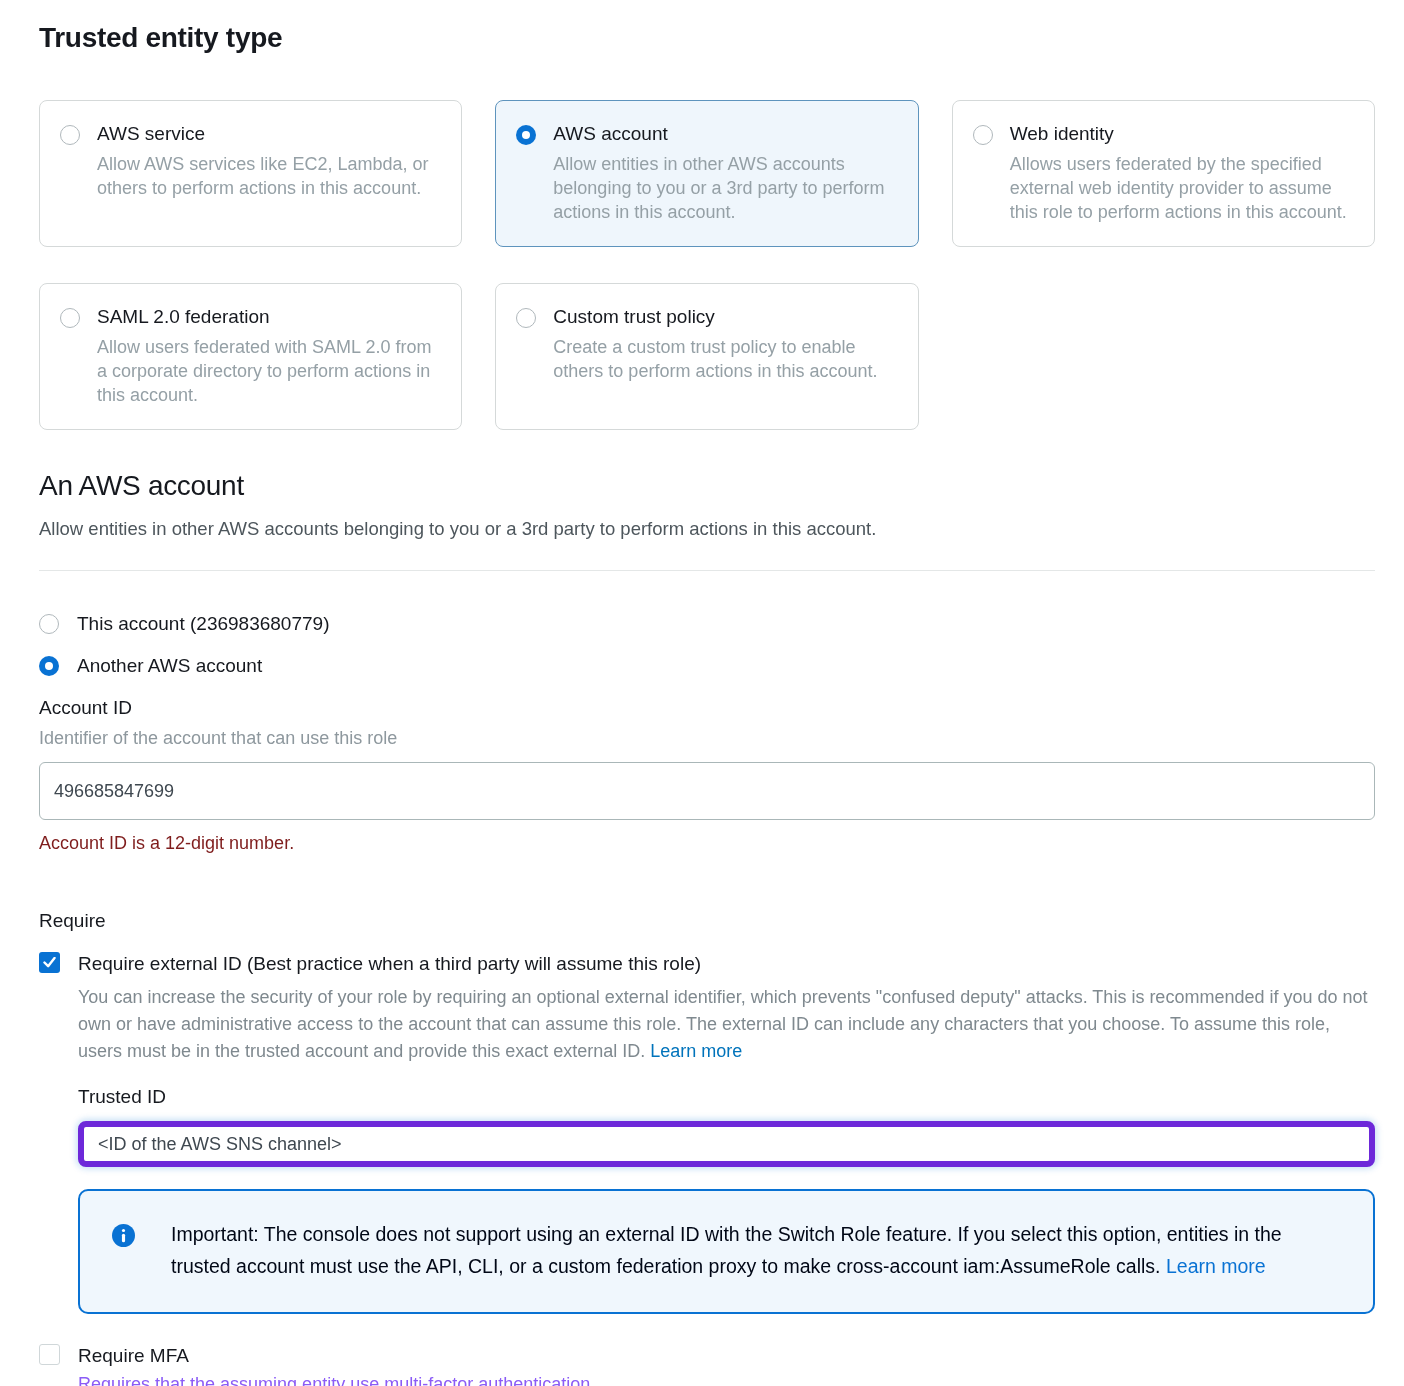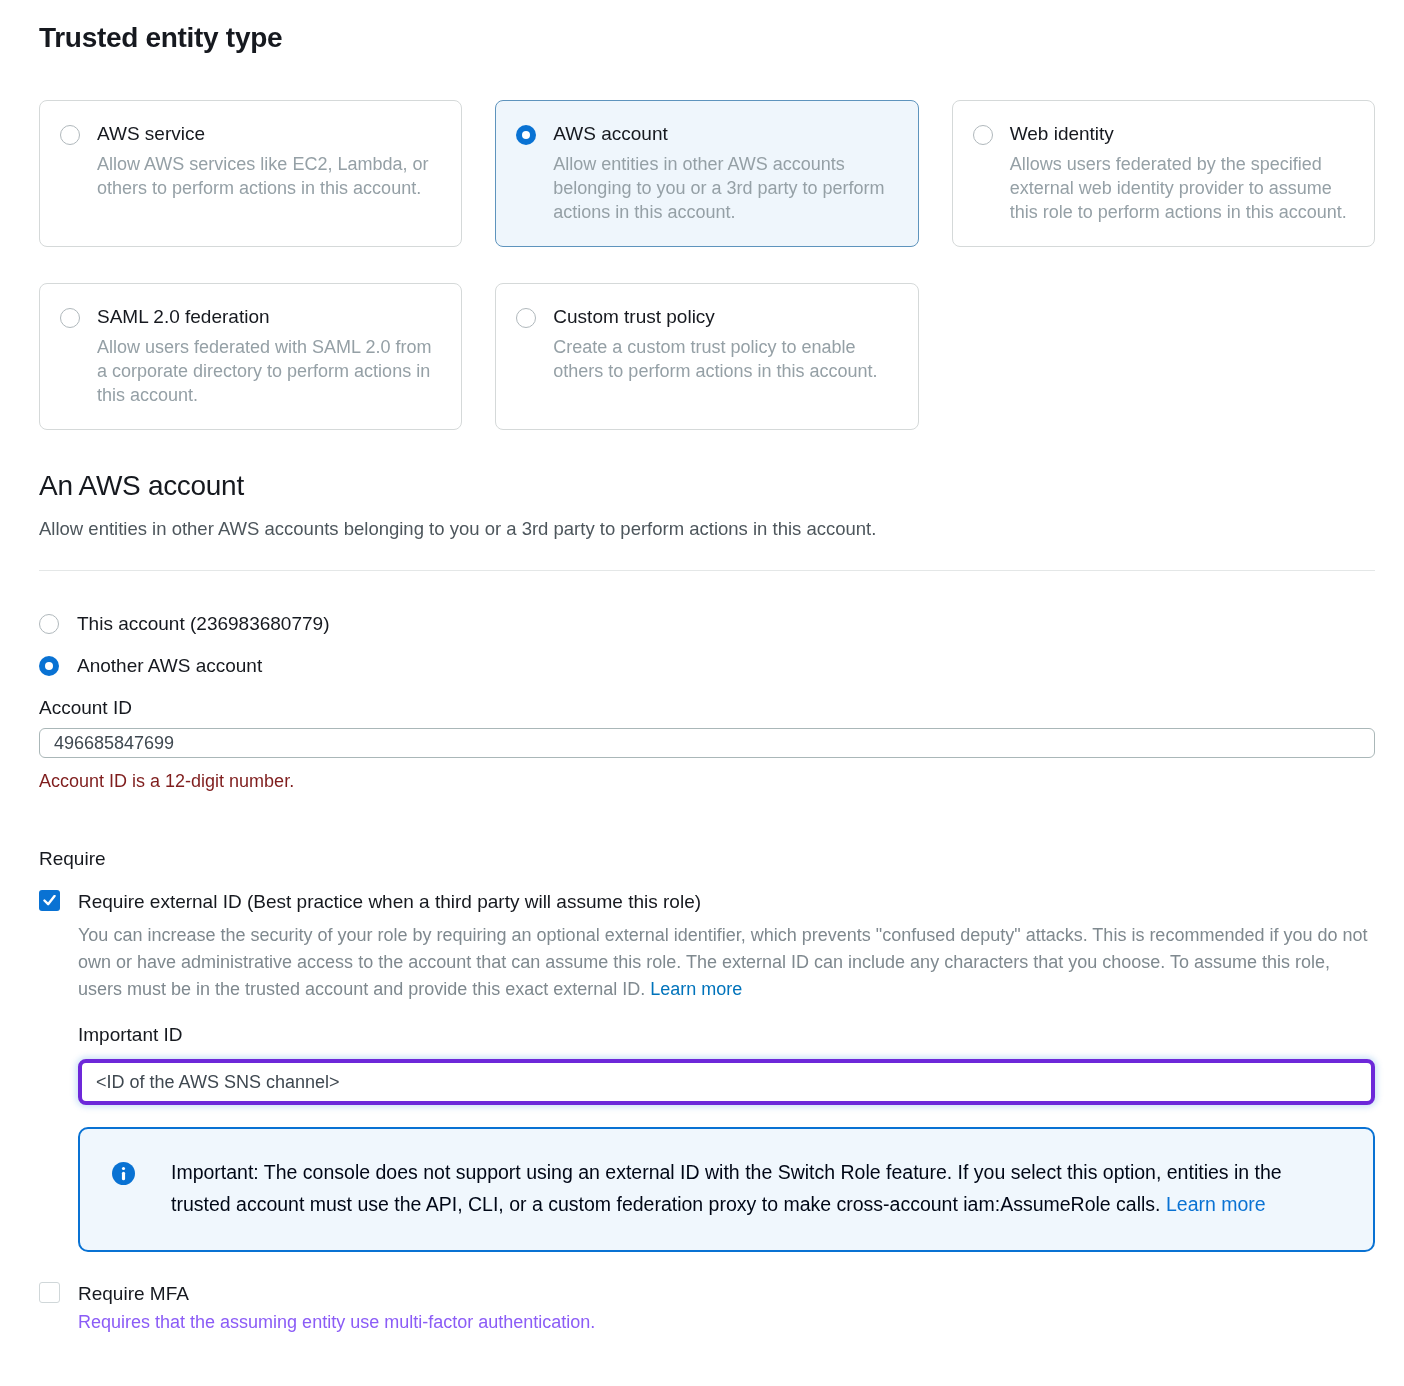--- a/index.html
+++ b/index.html
@@ -42,21 +42,21 @@
   .sub-title { font-size: 28px; font-weight: 400; margin: 40px 0 16px 0; letter-spacing: -0.3px; }
   .section-desc { font-size: 18.5px; color: #4d565c; margin: 0 0 30px 0; }
   .divider { border: none; border-top: 1px solid #e4e7e7; margin: 0 0 42px 0; }
 
   .radio-row { display: flex; align-items: center; gap: 18px; margin-bottom: 20px; font-size: 19px; }
   .radio-row .radio { margin-top: 0; }
 
   .field-label { font-size: 19px; margin: 26px 0 9px 0; }
   .field-help { font-size: 18px; color: #8e989e; margin: 0 0 13px 0; }
   .text-input {
-    width: 100%; height: 30px; border: 1px solid #aab7b8; border-radius: 6px;
+    width: 100%; height: 58px; border: 1px solid #aab7b8; border-radius: 6px;
     font-size: 18px; padding: 0 14px; color: #3f4850; background: #fff;
     font-family: "Liberation Sans", "DejaVu Sans", sans-serif; outline: none;
   }
   .constraint { font-size: 18px; color: #7f1d1d; margin-top: 13px; }
 
   .options-title { font-size: 19px; margin: 56px 0 20px 0; }
 
   .check-row { display: flex; gap: 18px; align-items: flex-start; font-size: 19px; }
   .check-label { padding-top: 1px; }
   .checkbox { width: 21px; height: 21px; border-radius: 3px; flex: none; }
@@ -65,21 +65,21 @@
 
   .indent { margin-left: 39px; }
   .option-desc {
     font-size: 18px; line-height: 27px; color: #7f898f;
     margin: 9px 0 0 39px; max-width: 1302px;
   }
   a.inline-link { color: #0073bb; text-decoration: none; cursor: pointer; }
 
   .field-label-ext { font-size: 19px; margin: 21px 0 13px 0; }
   .text-input.focused {
-    border: 4px solid #6d28d9; border-radius: 8px; height: 46px;
+    border: 6px solid #6d28d9; border-radius: 8px; height: 46px;
     box-shadow: 0 0 6px 2px rgba(9, 114, 211, 0.22);
   }
 
   .alert {
     margin: 22px 0 0 39px; background: #f0f7fd;
     border: 2px solid #0972d3; border-radius: 10px;
     padding: 28px 28px 30px 32px; display: flex; gap: 36px; align-items: flex-start;
   }
   .alert-icon { flex: none; margin-top: 5px; width: 23px; height: 23px; }
   .alert-text { font-size: 19.5px; line-height: 31.5px; color: #000716; max-width: 1210px; }
@@ -148,40 +148,41 @@
     <span class="radio"></span>
     <span>This account (236983680779)</span>
   </div>
 
   <div class="radio-row">
     <span class="radio checked"></span>
     <span>Another AWS account</span>
   </div>
 
   <div class="field-label" style="margin-top:10px">Account ID</div>
+  <div class="field-help">Identifier of the account that can use this role</div>
   <input class="text-input" type="text" value="496685847699" style="">
   <div class="constraint">Account ID is a 12-digit number.</div>
 
   <div class="options-title">Require</div>
 
   <div class="check-row">
     <span class="checkbox checked">
       <svg width="13" height="11" viewBox="0 0 14 12">
         <path d="M1.5 6l4 4 7-9" stroke="#fff" stroke-width="2.6" fill="none" stroke-linecap="round" stroke-linejoin="round"></path>
       </svg>
     </span>
     <span class="check-label">Require external ID (Best practice when a third party will assume this role)</span>
   </div>
 
   <p class="option-desc"><span>You can increase the security of your role by requiring an optional external identifier, which prevents "confused deputy" attacks. This is recommended if you do not own or have administrative access to the account that can assume this role. The external ID can include any characters that you choose. To assume this role, users must be in the trusted account and provide this exact external ID.</span>
     <a class="inline-link">Learn more</a>
   </p>
 
   <div class="indent">
-    <div class="field-label-ext">Important ID</div>
+    <div class="field-label-ext">Trusted ID</div>
     <input class="text-input focused" type="text" value="&lt;ID of the AWS SNS channel&gt;" style="">
   </div>
 
   <div class="alert">
     <svg class="alert-icon" viewBox="0 0 16 16">
       <circle cx="8" cy="8" r="8" fill="#0972d3"></circle>
       <rect x="6.9" y="3.4" width="2.2" height="2.2" rx="1.1" fill="#fff"></rect>
       <rect x="6.9" y="6.7" width="2.2" height="6" rx="1.1" fill="#fff"></rect>
     </svg>
     <div class="alert-text"><span>Important: The console does not support using an external ID with the Switch Role feature. If you select this option, entities in the trusted account must use the API, CLI, or a custom federation proxy to make cross-account iam:AssumeRole calls.</span>

